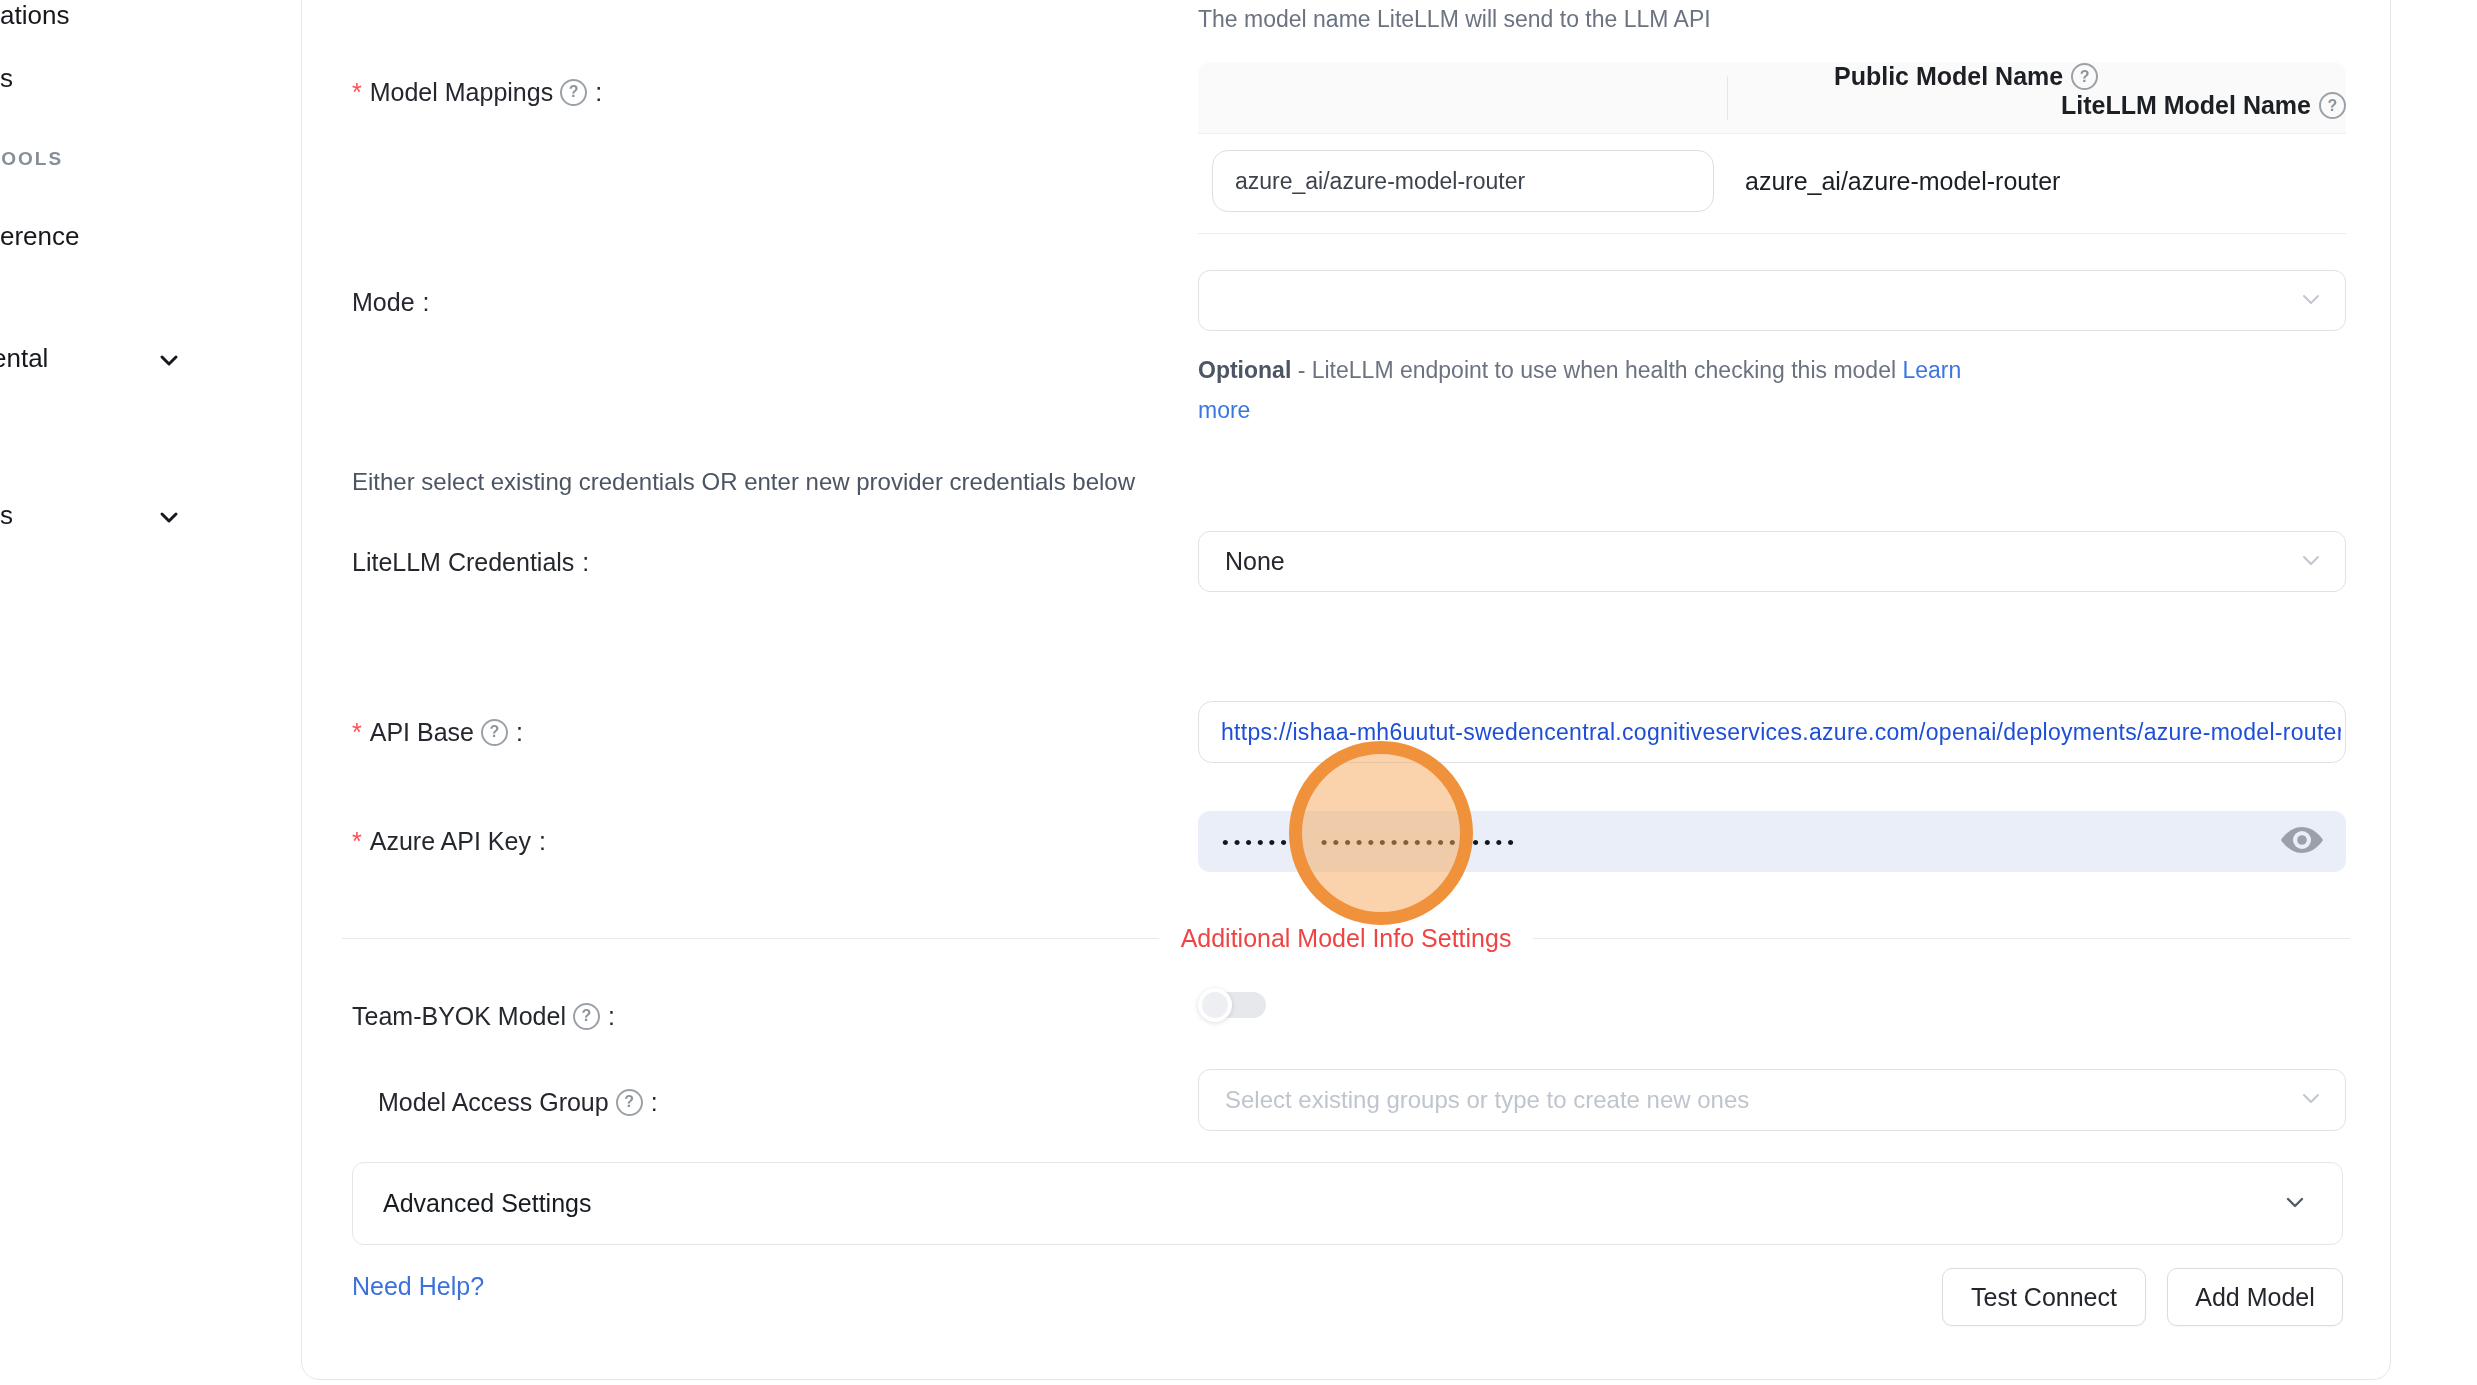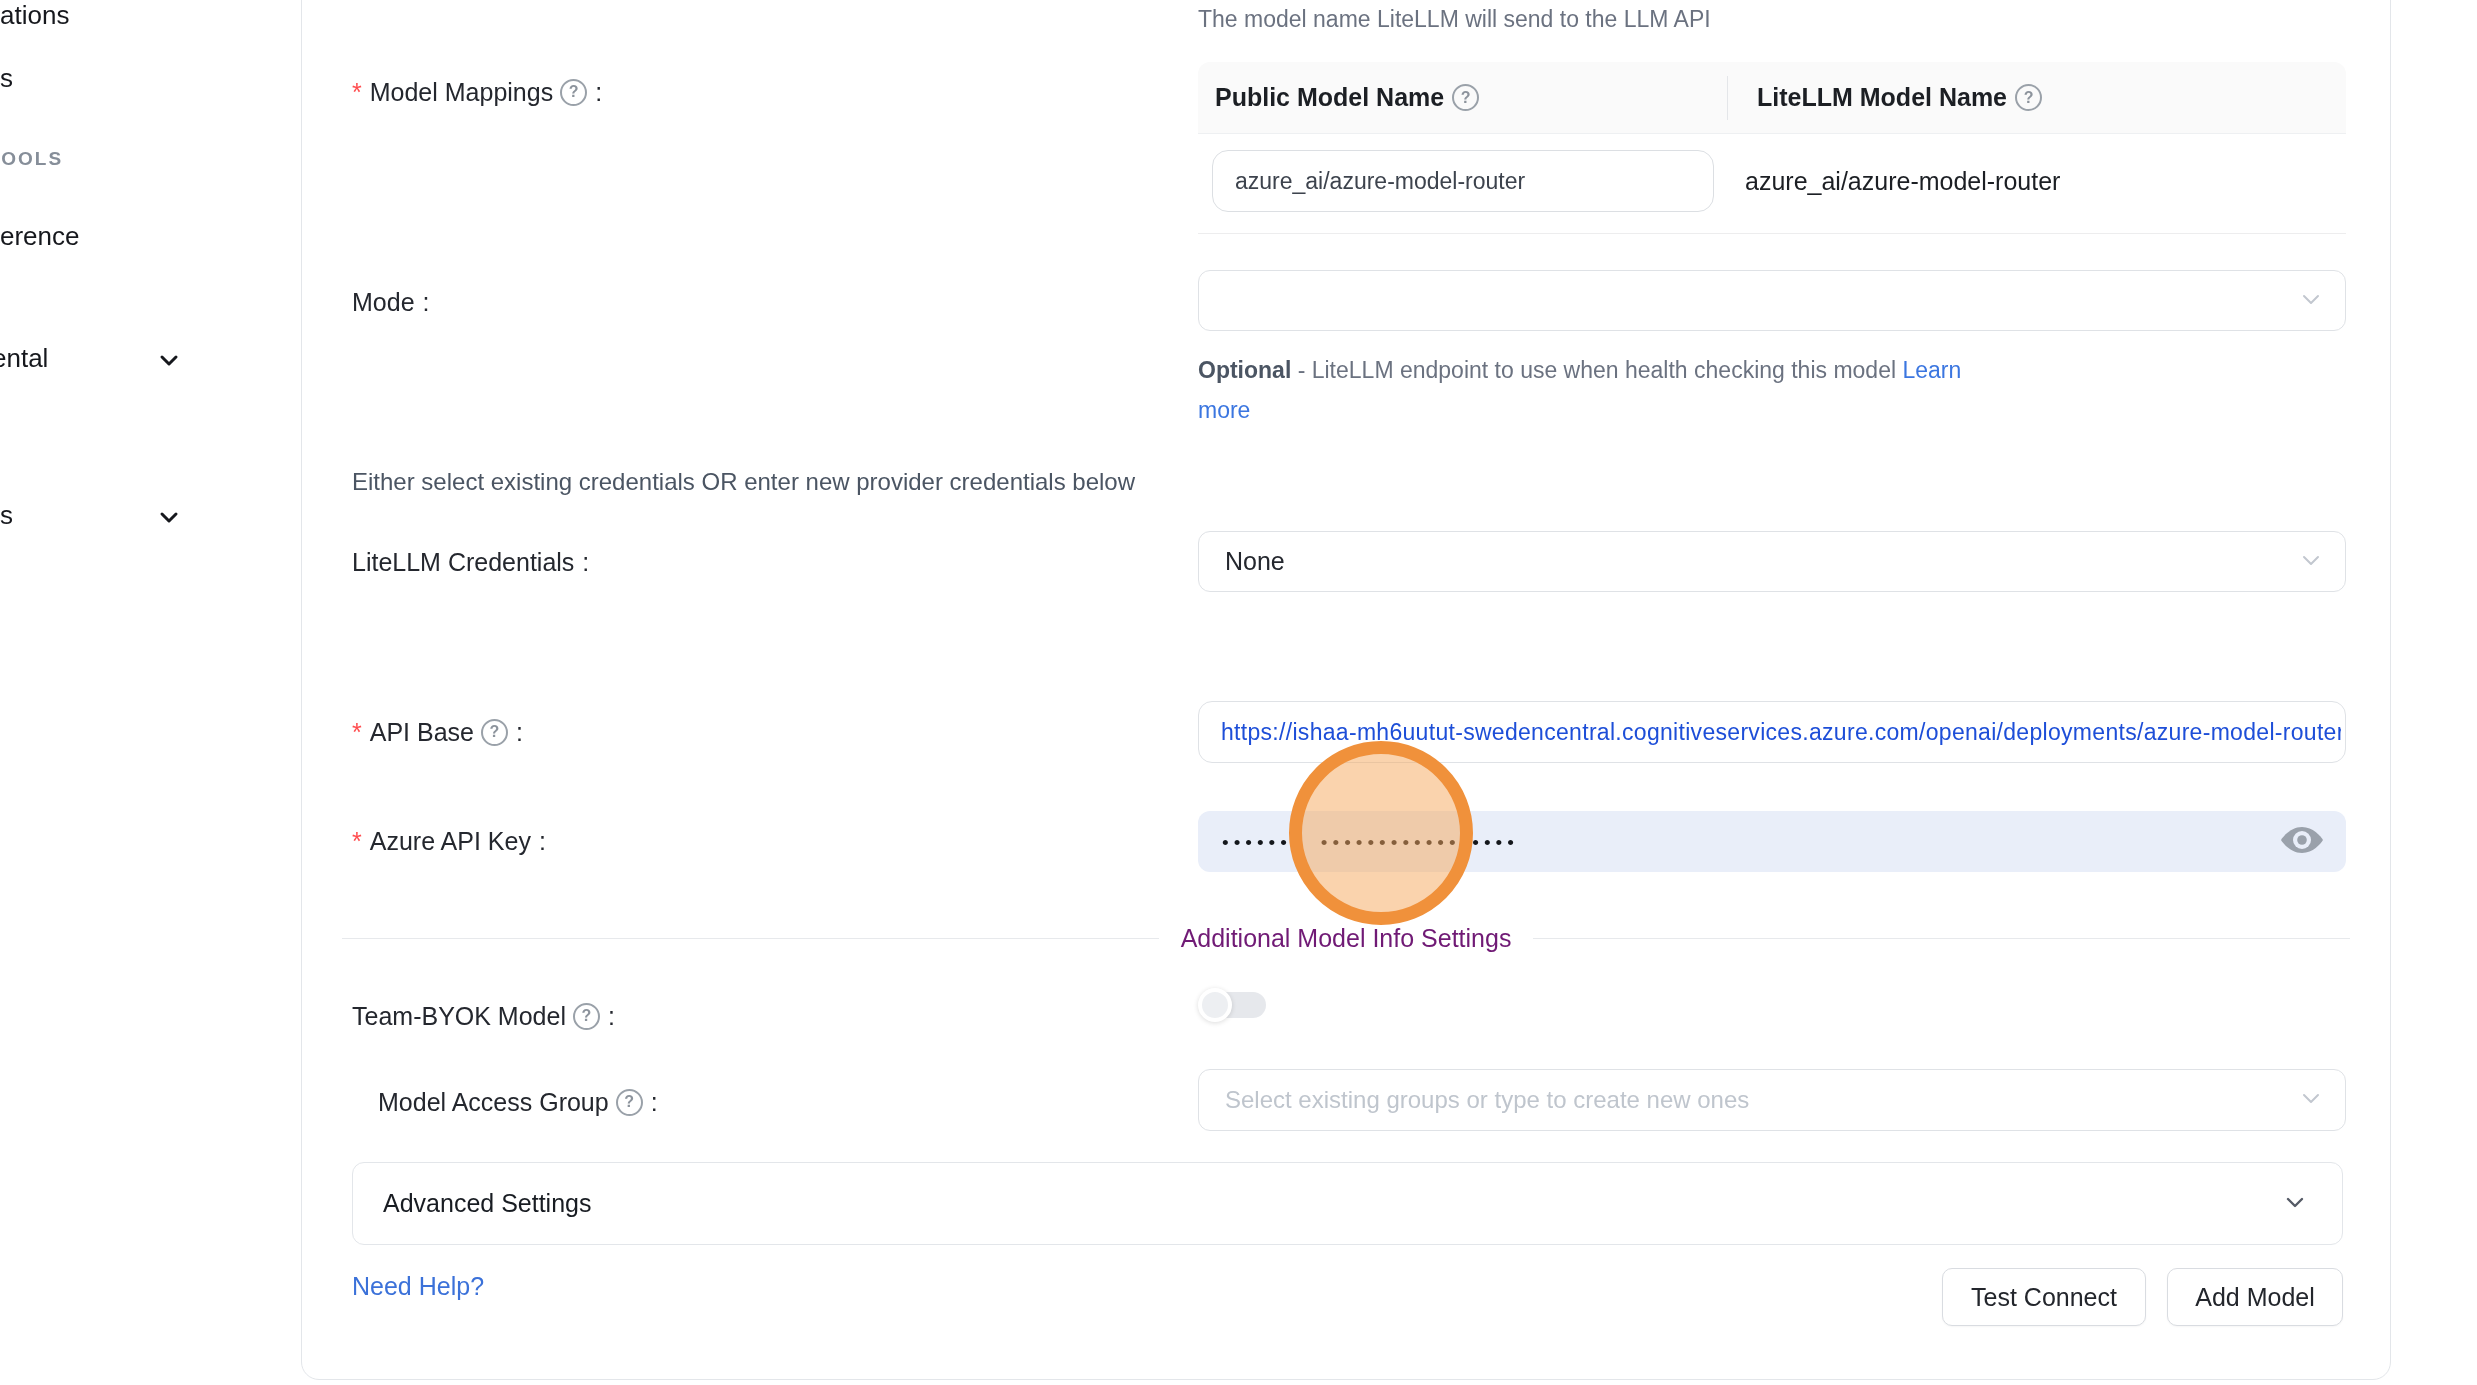--- a/index.html
+++ b/index.html
@@ -40,21 +40,21 @@
   .helper { position:absolute; font-size:23px; color:#6b7280; }
   .note { position:absolute; font-size:24px; color:#4b5563; }
   .divider { position:absolute; left:342px; width:2008px; display:flex; align-items:center; }
   .divider .line { flex:1; height:1px; background:#e7e9ec; }
   .divider .dtxt { margin:0 22px; font-size:25px; color:#6b7280; white-space:nowrap; }
 
   
   .mtable { position:absolute; left:1198px; top:62px; width:1148px; height:172px;
     border-bottom:1px solid #ededee; border-radius:12px 12px 0 0; }
   .mthead { position:relative; height:72px; background:#fafafa; border-radius:12px 12px 0 0;
-    border-bottom:1px solid #eef0f2; display:flex; align-items:center; }
+    border-bottom:1px solid #eef0f2; display:flex; align-items:flex-end;flex-direction:column; }
   .mth { display:flex; align-items:center; gap:8px; font-size:25px; font-weight:600; color:#1c1f24; }
   .mth1 { width:529px; padding-left:17px; }
   .mth2 { padding-left:30px; }
   .mth-div { position:absolute; left:529px; top:14px; height:44px; width:1px; background:#e4e6e9; }
   .mtbody { position:relative; height:99px; background:#fff; }
   .mt-input { position:absolute; left:14px; top:16px; width:502px; height:62px;
     border:1px solid #dcdfe3; border-radius:16px; background:#fff; font-size:23px;
     color:#3d434d; padding-left:22px; outline:none; font-family:inherit; }
   .mt-val { position:absolute; left:547px; top:0; height:94px; display:flex; align-items:center;
     font-size:25px; color:#1c1f24; }
@@ -201,21 +201,21 @@
         <circle cx="22" cy="17" r="9" fill="#e9eef9"></circle>
         <circle cx="22" cy="17" r="4.8" fill="#9aa1ab"></circle>
       </svg>
     </span>
   </div>
 
   <div class="click-circle"></div>
 
   <div class="divider" style="top:913px;height:50px;">
     <div class="line"></div>
-    <span class="dtxt" style="color:#701a75;">Additional Model Info Settings</span>
+    <span class="dtxt" style="color:#ef4444;">Additional Model Info Settings</span>
     <div class="line"></div>
   </div>
 
   <div class="row-label" style="left:352px;top:1000px;">
     <span>Team-BYOK Model</span>
     <span class="qicon">?</span>
     <span class="colon">:</span>
   </div>
   <div class="switch" aria-checked="false">
     <div class="pill"></div>

